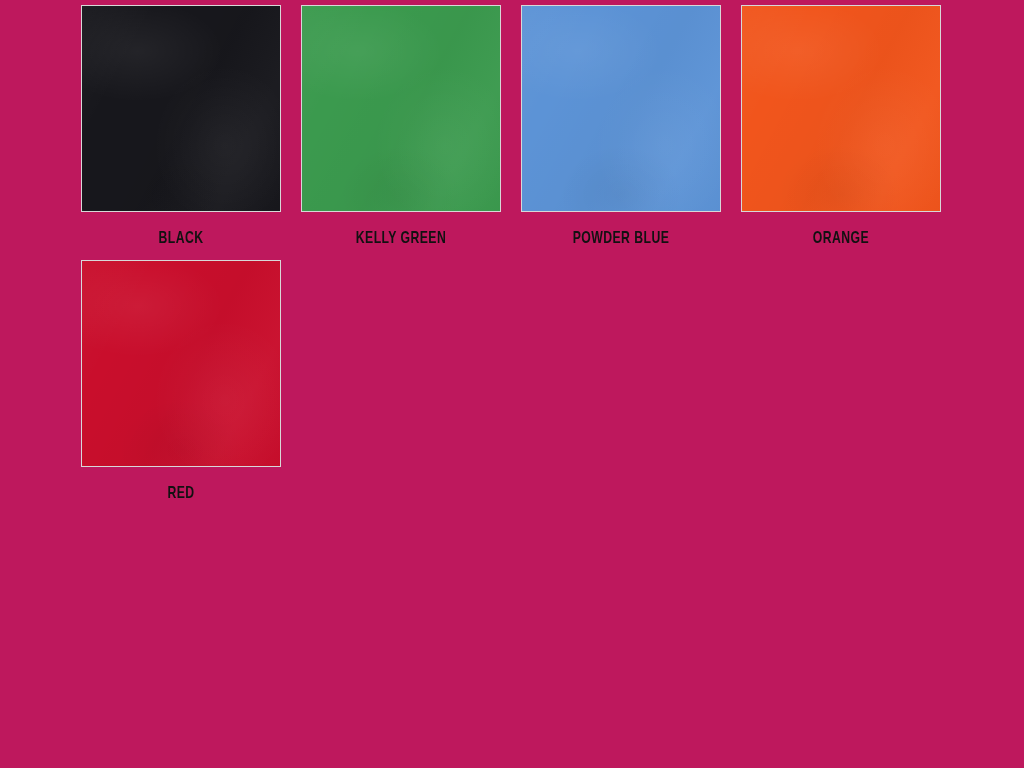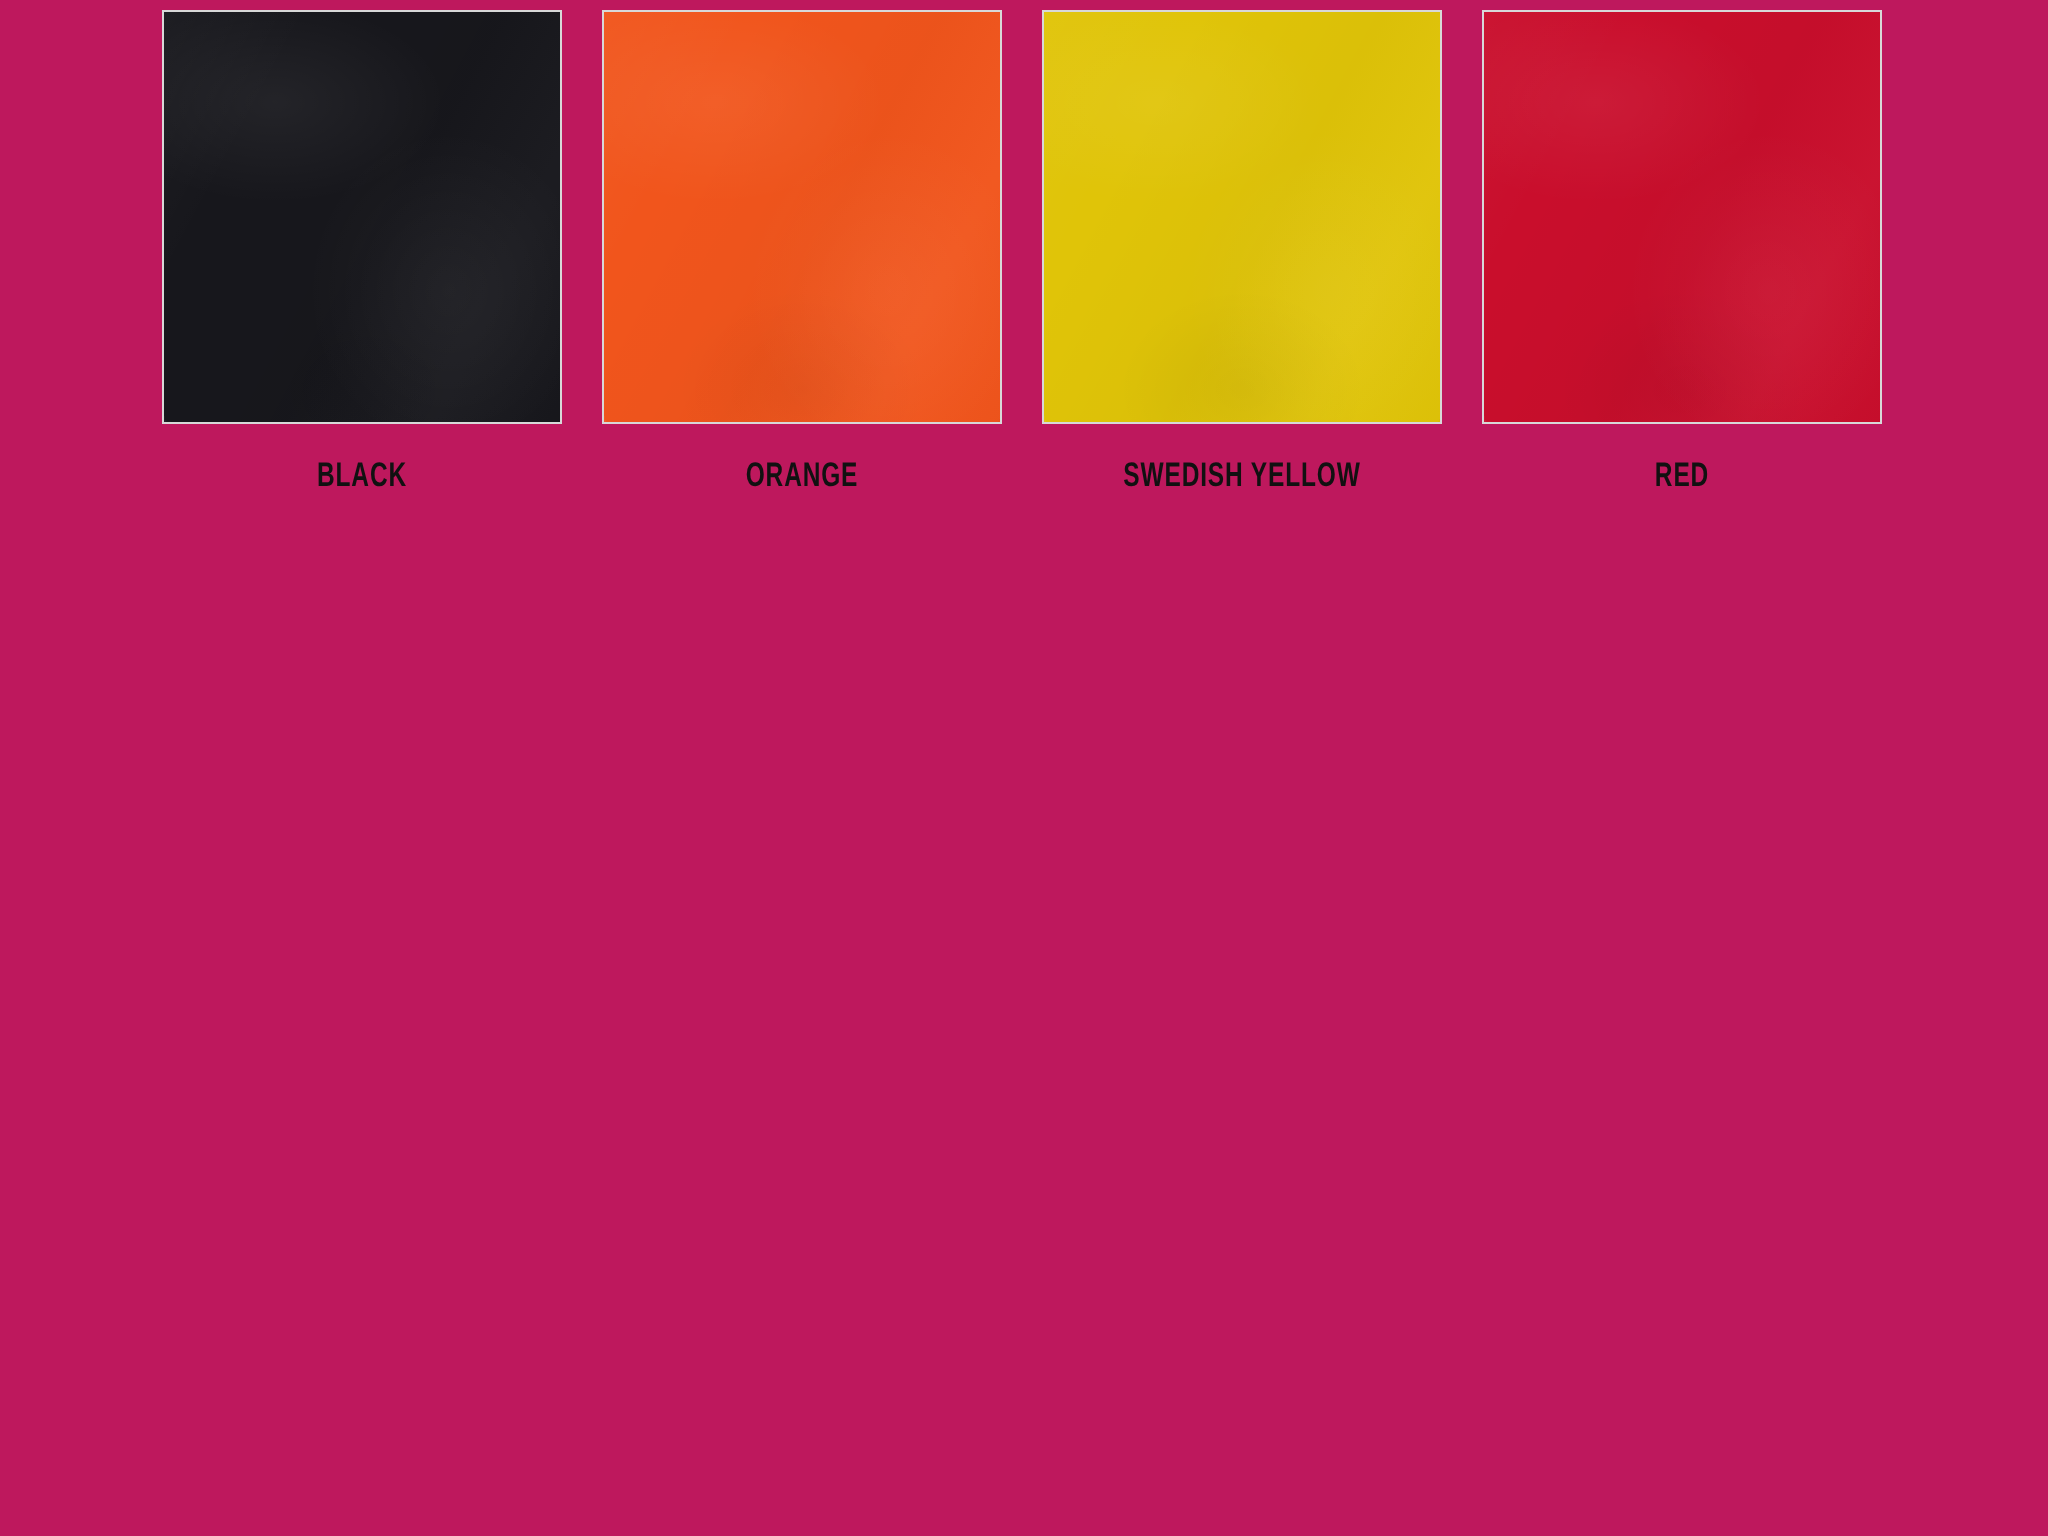--- a/index.html
+++ b/index.html
@@ -101,32 +101,36 @@
 
 <div class="swatch-board" style="background: #be185d;">
   <div class="swatch-grid">
 
     <div class="swatch-cell">
       <div class="swatch-chip" style="background-color: rgb(23, 23, 28);"></div>
       <div class="swatch-label" style="color: rgb(17, 17, 17);">BLACK</div>
     </div>
 
 
+    <div class="swatch-cell">
+      <div class="swatch-chip" style="background-color: rgb(59, 154, 78);"></div>
+      <div class="swatch-label" style="color: rgb(17, 17, 17);">KELLY GREEN</div>
+    </div>
 
 
+    <div class="swatch-cell">
+      <div class="swatch-chip" style="background-color: rgb(92, 147, 214);"></div>
+      <div class="swatch-label" style="color: rgb(17, 17, 17);">POWDER BLUE</div>
+    </div>
 
     <div class="swatch-cell">
       <div class="swatch-chip" style="background-color: rgb(241, 85, 28);"></div>
       <div class="swatch-label" style="color: rgb(17, 17, 17);">ORANGE</div>
     </div>
 
-    <div class="swatch-cell">
-      <div class="swatch-chip" style="background-color: rgb(224, 196, 8);"></div>
-      <div class="swatch-label" style="color: rgb(17, 17, 17);">SWEDISH YELLOW</div>
-    </div>
 
 
     <div class="swatch-cell">
       <div class="swatch-chip" style="background-color: rgb(201, 14, 44);"></div>
       <div class="swatch-label" style="color: rgb(17, 17, 17);">RED</div>
     </div>
 
     <div class="swatch-cell empty"></div>
     <div class="swatch-cell empty"></div>
     <div class="swatch-cell empty"></div>

